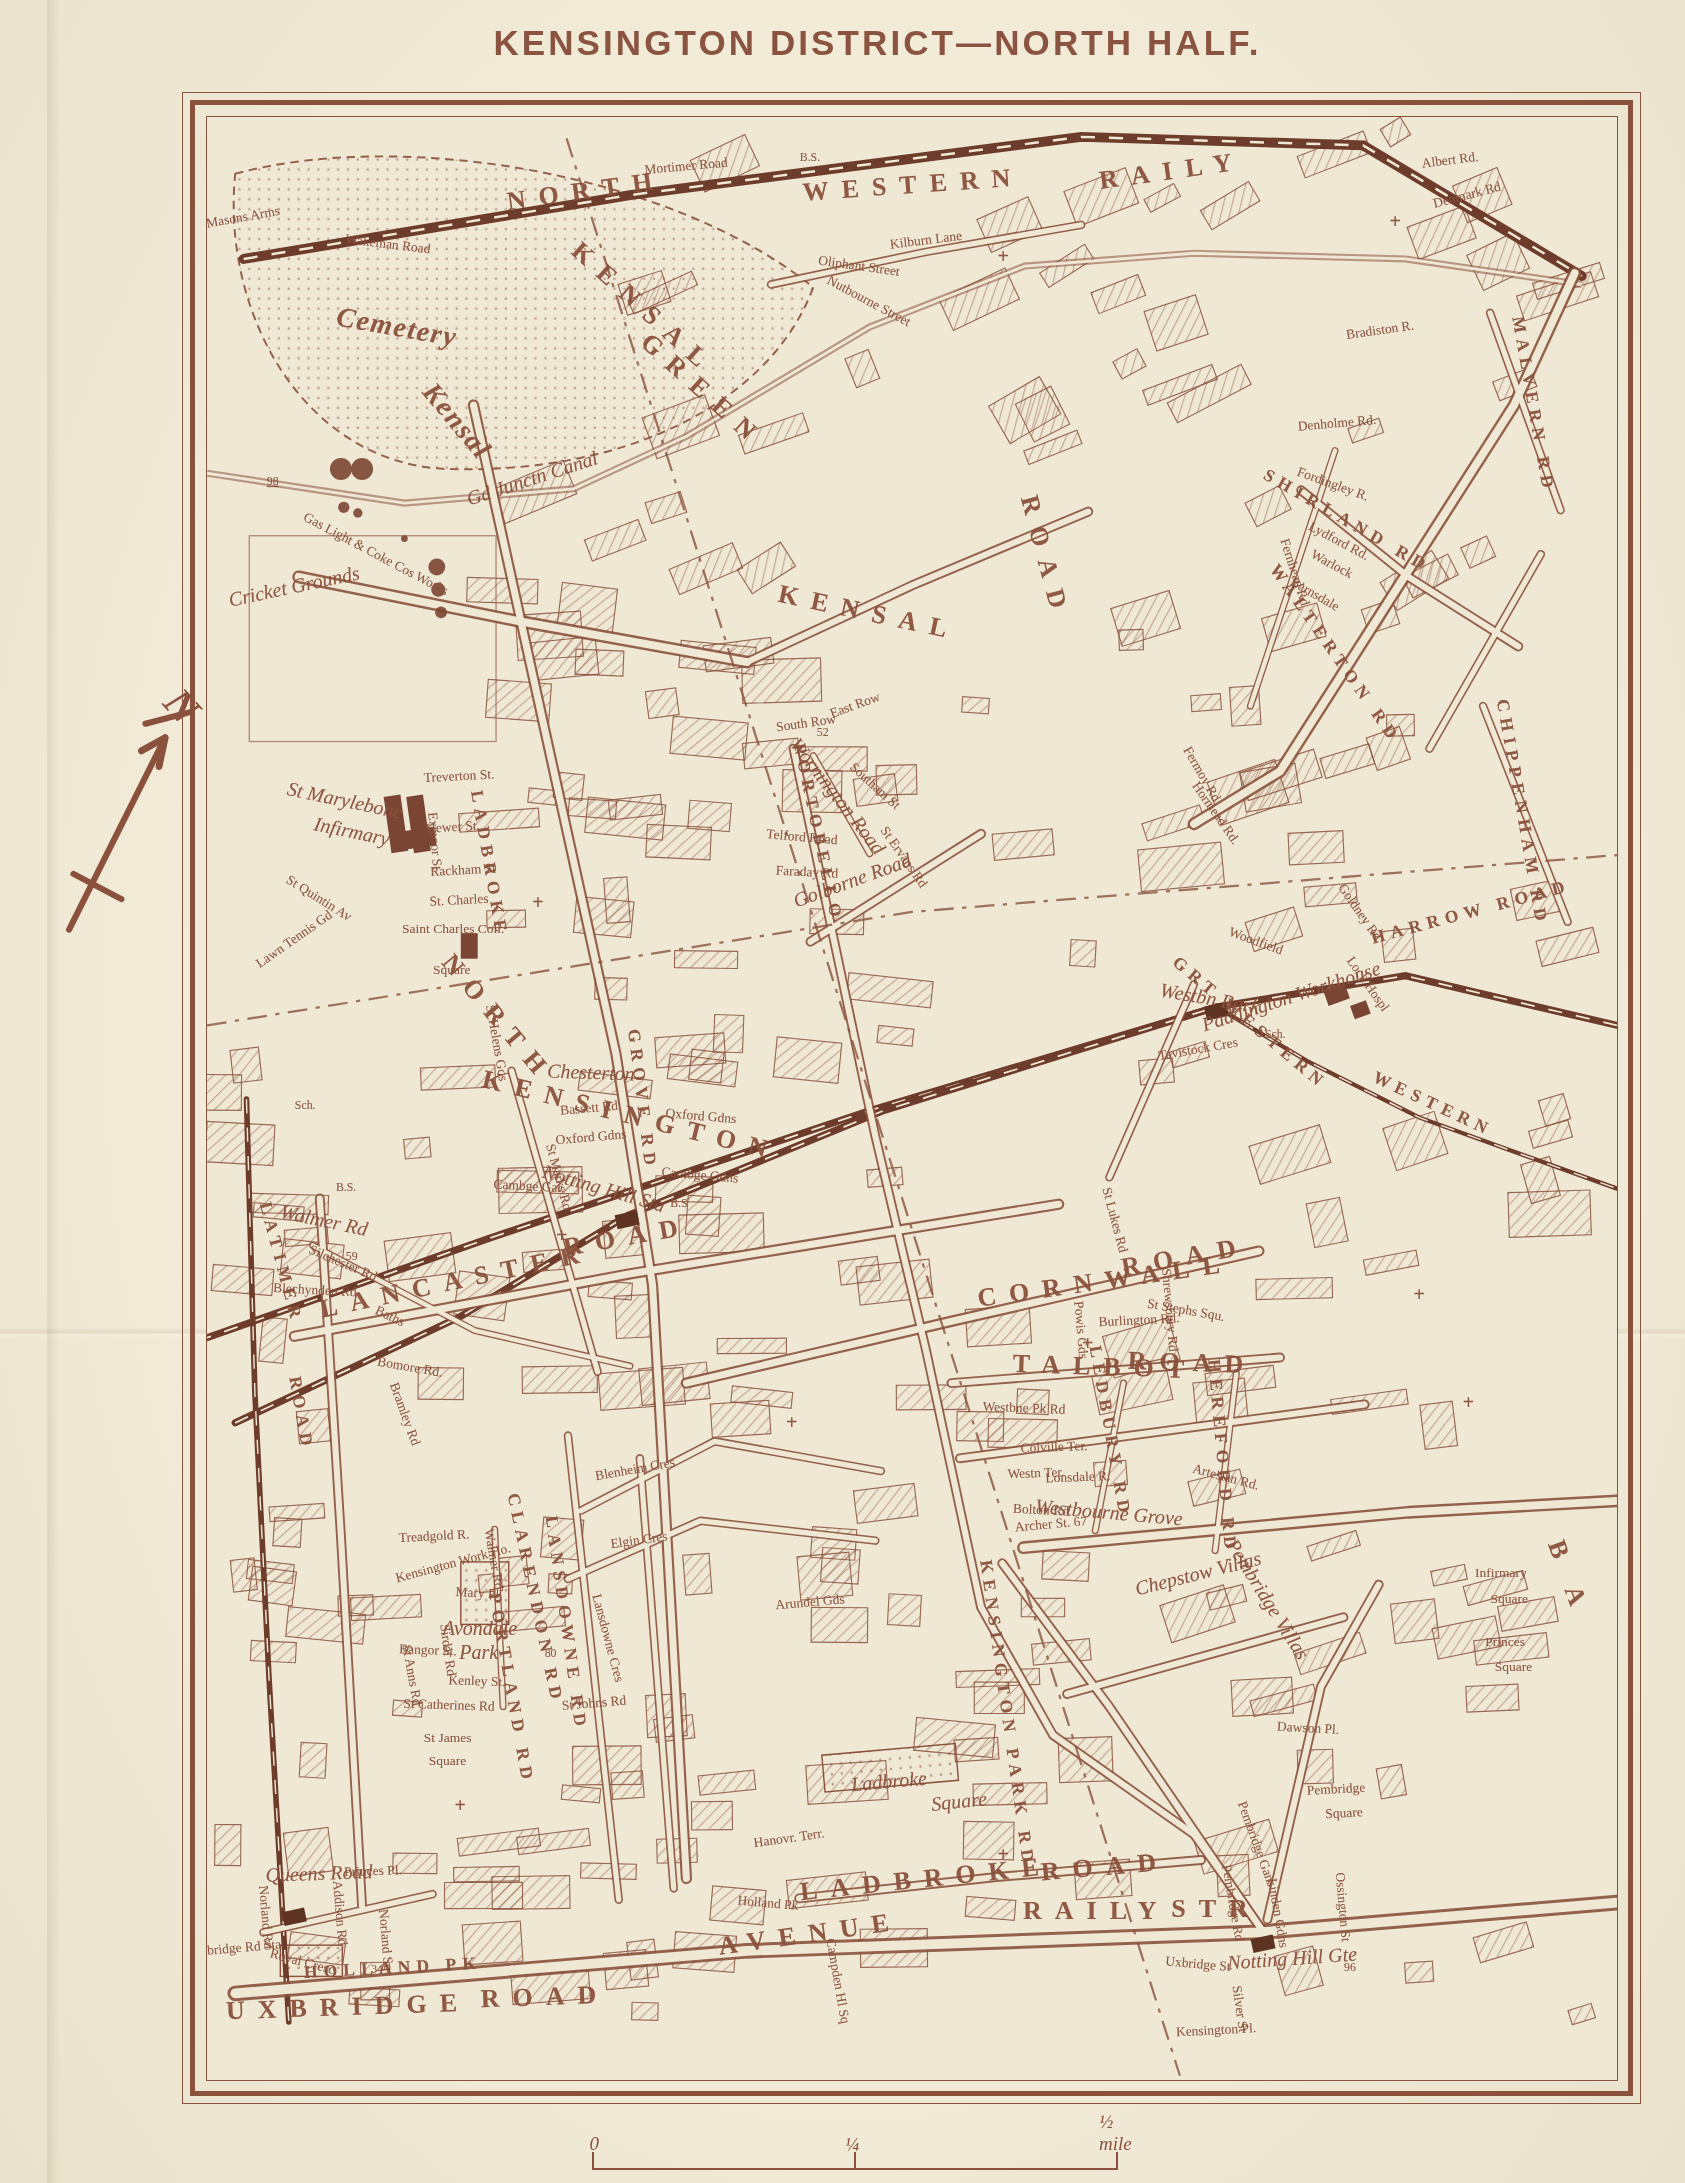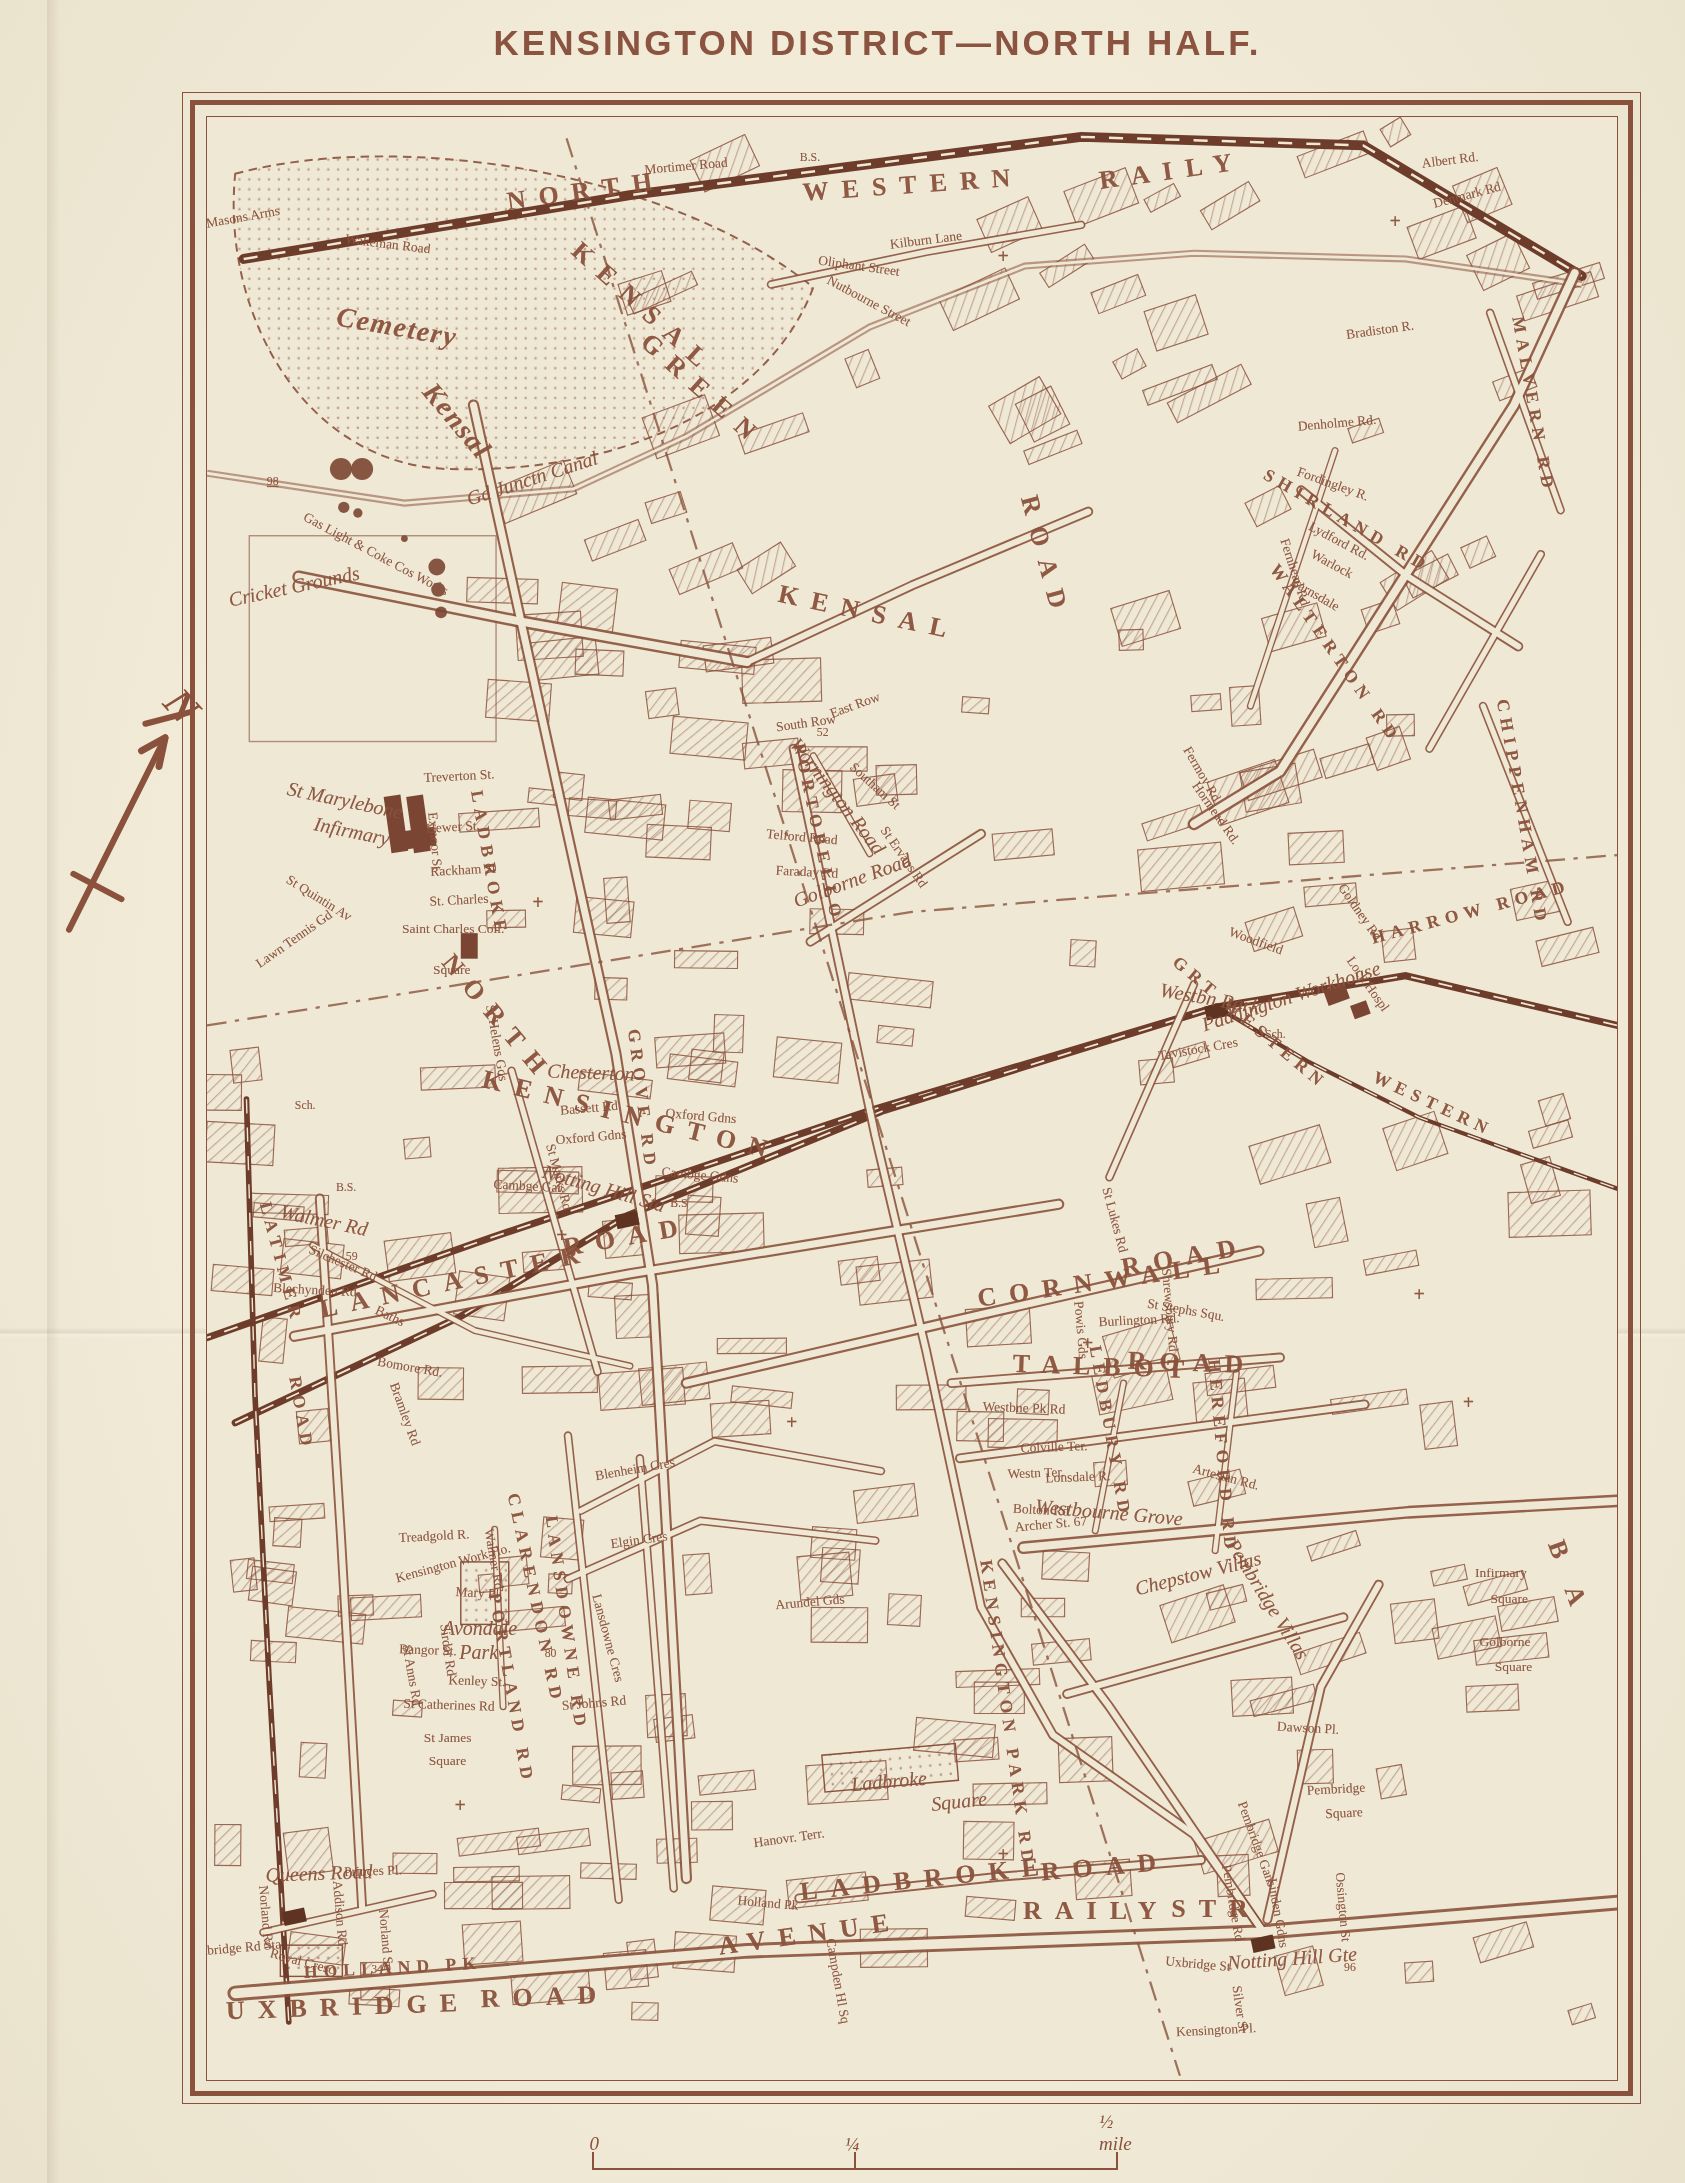--- a/index.html
+++ b/index.html
@@ -567,21 +567,21 @@
           <div class="lbl t1" style="left: 59.2%; top: 71%; transform: translate(-50%, -50%) rotate(3deg);">Bolton Rd</div>
           <div class="lbl t1" style="left: 59.9%; top: 71.7%; transform: translate(-50%, -50%) rotate(-5deg);">Archer St. 67</div>
           <div class="lbl t1" style="left: 78.1%; top: 82.1%; transform: translate(-50%, -50%) rotate(3deg);">Dawson Pl.</div>
           <div class="lbl t1" style="left: 68.3%; top: 60.8%; transform: translate(-50%, -50%) rotate(85deg);">Shrewsbury Rd</div>
           <div class="lbl t1" style="left: 62%; top: 61.8%; transform: translate(-50%, -50%) rotate(85deg);">Powis Gds</div>
           <div class="lbl t1" style="left: 66.1%; top: 61.3%; transform: translate(-50%, -50%) rotate(-3deg);">Burlington Rd.</div>
           <div class="lbl t1" style="left: 69.5%; top: 60.8%; transform: translate(-50%, -50%) rotate(10deg);">St Stephs Squ.</div>
           <div class="lbl t1" style="left: 58%; top: 65.8%; transform: translate(-50%, -50%) rotate(2deg);">Westbne Pk Rd</div>
           <div class="lbl t1" style="left: 91.8%; top: 74.2%; transform: translate(-50%, -50%) rotate(0deg);">Infirmary</div>
           <div class="lbl t1" style="left: 92.4%; top: 75.5%; transform: translate(-50%, -50%) rotate(0deg);">Square</div>
-          <div class="lbl t1" style="left: 92.1%; top: 77.7%; transform: translate(-50%, -50%) rotate(0deg);">Golborne</div>
+          <div class="lbl t1" style="left: 92.1%; top: 77.7%; transform: translate(-50%, -50%) rotate(0deg);">Princes</div>
           <div class="lbl t1" style="left: 92.7%; top: 79%; transform: translate(-50%, -50%) rotate(0deg);">Square</div>
           <div class="lbl t1" style="left: 80.1%; top: 85.2%; transform: translate(-50%, -50%) rotate(-3deg);">Pembridge</div>
           <div class="lbl t1" style="left: 80.7%; top: 86.4%; transform: translate(-50%, -50%) rotate(-3deg);">Square</div>
           <div class="lbl t1" style="left: 72.8%; top: 91%; transform: translate(-50%, -50%) rotate(80deg);">Pembridge Rd</div>
           <div class="lbl t1" style="left: 74.5%; top: 88%; transform: translate(-50%, -50%) rotate(70deg);">Pembridge Gans</div>
           <div class="lbl t1" style="left: 76%; top: 91.5%; transform: translate(-50%, -50%) rotate(80deg);">Linden Gdns</div>
           <div class="lbl t1" style="left: 80.6%; top: 91.2%; transform: translate(-50%, -50%) rotate(85deg);">Ossington St</div>
           <div class="lbl t1" style="left: 73.3%; top: 96.4%; transform: translate(-50%, -50%) rotate(82deg);">Silver St</div>
           <div class="lbl t1" style="left: 70.3%; top: 94.1%; transform: translate(-50%, -50%) rotate(5deg);">Uxbridge St</div>
           <div class="lbl t1" style="left: 71.6%; top: 97.5%; transform: translate(-50%, -50%) rotate(-3deg);">Kensington Pl.</div>

